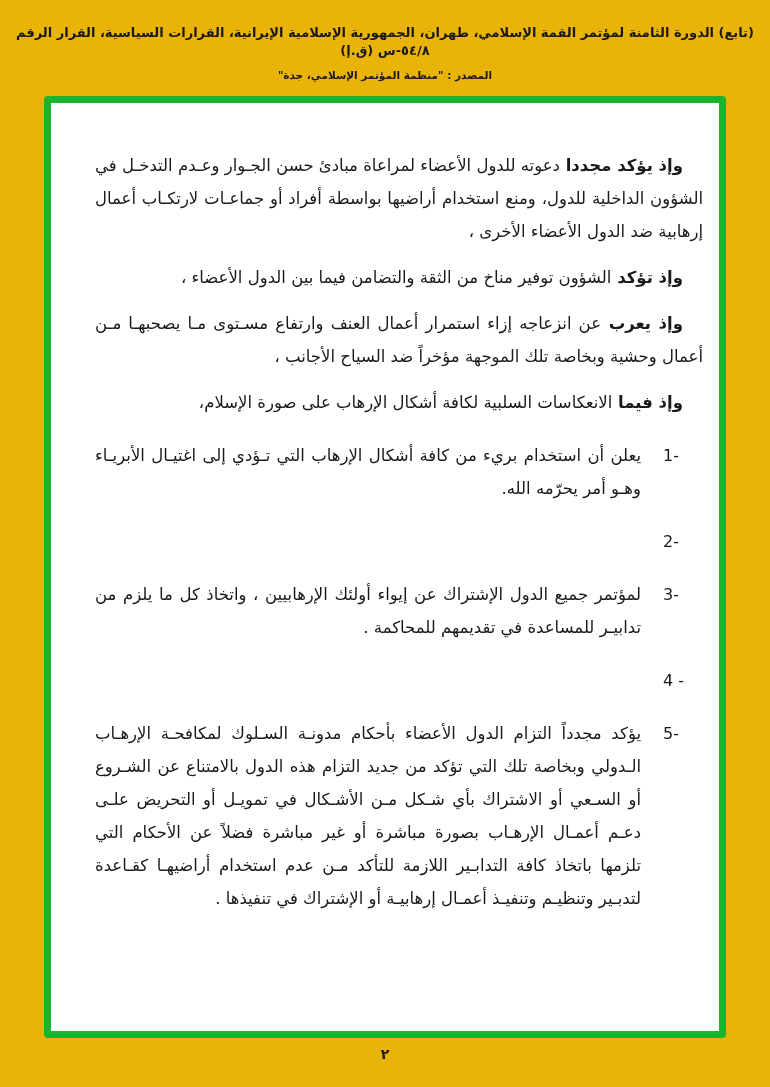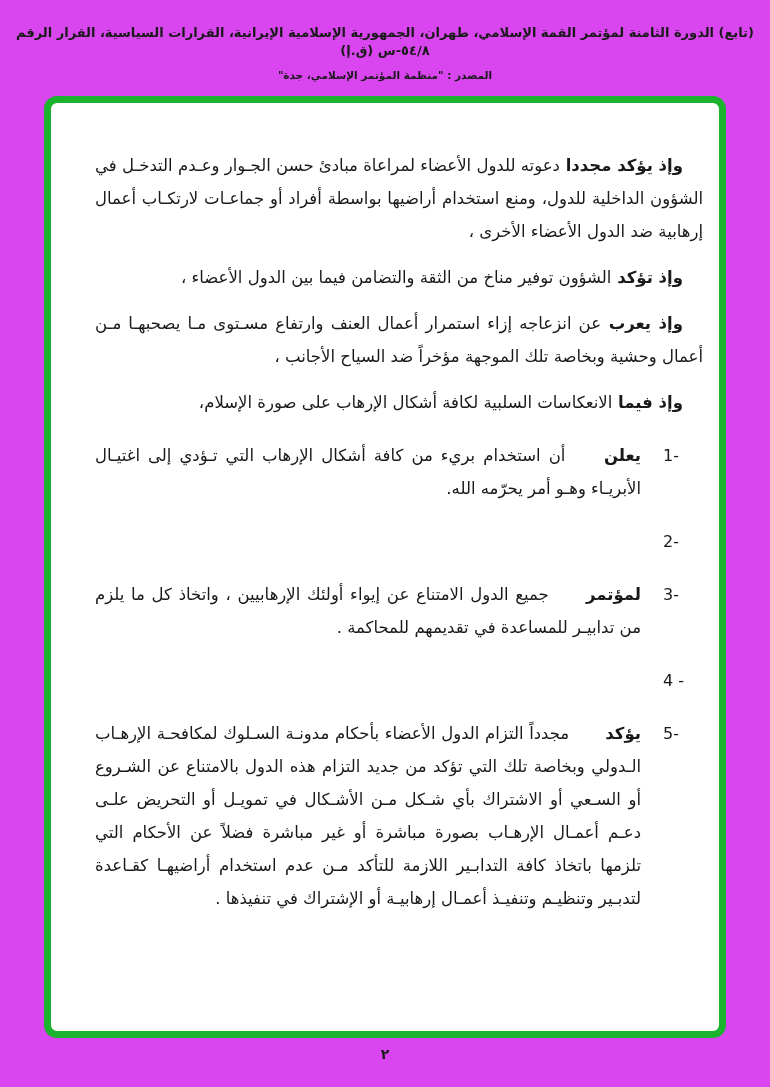--- a/index.html
+++ b/index.html
@@ -2,33 +2,33 @@
 <html lang="ar"><head>
 <meta charset="utf-8">
 <style>
   html,body{margin:0;padding:0;background:#ffffff;}
   body{
     width:770px;height:1087px;
     font-family:"DejaVu Sans",sans-serif;
     color:#191919;
     -webkit-font-smoothing:antialiased;
   }
-  .page{position:relative;width:770px;height:1087px;direction:rtl;overflow:hidden;background:#d946ef;}
+  .page{position:relative;width:770px;height:1087px;direction:rtl;overflow:hidden;background:#eab308;}
 
   
   .doc-header{position:absolute;top:24px;left:0;right:0;text-align:center;font-weight:bold;}
   .doc-header .line1{font-size:13px;line-height:18px;letter-spacing:0;}
   .doc-header .line2{font-size:10.5px;line-height:14px;margin-top:8px;}
 
   
   .green-box{
     position:absolute;left:44px;top:96px;
     width:668px;height:928px;
     border:7px solid #1CB32E;
-    border-radius:13px;
+    border-radius:4px;
     box-sizing:content-box;
     background:#ffffff;
   }
 
   
   .content{
     position:absolute;top:0;right:0;left:0;
     padding:46px 16px 0 44px;
     direction:rtl;
   }
@@ -52,21 +52,21 @@
     line-height:33px;
     white-space:pre;
   }
   .item .item-text{
     flex:1;
     margin:0;
     font-size:16.5px;
     line-height:33px;
     text-align:justify;
   }
-  .item .item-text .lead{font-weight:bold;padding-left:30px;}
+  .item .item-text .lead{font-weight:normal;}
 
   .page-footer{
     position:absolute;top:1046px;left:0;right:0;
     text-align:center;
     font-size:14px;font-weight:bold;
   }
 </style>
 </head>
 <body>
 
@@ -91,21 +91,21 @@
     <span class="marker">1-</span>
     <p class="item-text"><span class="lead">يعلن</span><span class="body-text">أن استخدام بريء من كافة أشكال الإرهاب التي تـؤدي إلى اغتيـال الأبريـاء وهـو أمر يحرّمه الله.</span></p>
   </div>
 
   <div class="item">
     <span class="marker">2-</span>
   </div>
 
   <div class="item">
     <span class="marker">3-</span>
-    <p class="item-text"><span class="lead">لمؤتمر</span><span class="body-text">جميع الدول الامتناع عن إيواء أولئك الإرهابيين ، واتخاذ كل ما يلزم من تدابيـر للمساعدة في تقديمهم للمحاكمة .</span></p>
+    <p class="item-text"><span class="lead">لمؤتمر</span><span class="body-text">جميع الدول الإشتراك عن إيواء أولئك الإرهابيين ، واتخاذ كل ما يلزم من تدابيـر للمساعدة في تقديمهم للمحاكمة .</span></p>
   </div>
 
   <div class="item">
     <span class="marker">4 -</span>
   </div>
 
   <div class="item">
     <span class="marker">5-</span>
     <p class="item-text"><span class="lead">يؤكد</span><span class="body-text">مجدداً التزام الدول الأعضاء بأحكام مدونـة السـلوك لمكافحـة الإرهـاب الـدولي وبخاصة تلك التي تؤكد من جديد التزام هذه الدول بالامتناع عن الشـروع أو السـعي أو الاشتراك بأي شـكل مـن الأشـكال في تمويـل أو التحريض علـى دعـم أعمـال الإرهـاب بصورة مباشرة أو غير مباشرة فضلاً عن الأحكام التي تلزمها باتخاذ كافة التدابـير اللازمة للتأكد مـن عدم استخدام أراضيهـا كقـاعدة لتدبـير وتنظيـم وتنفيـذ أعمـال إرهابيـة أو الإشتراك في تنفيذها .</span></p>
   </div>

